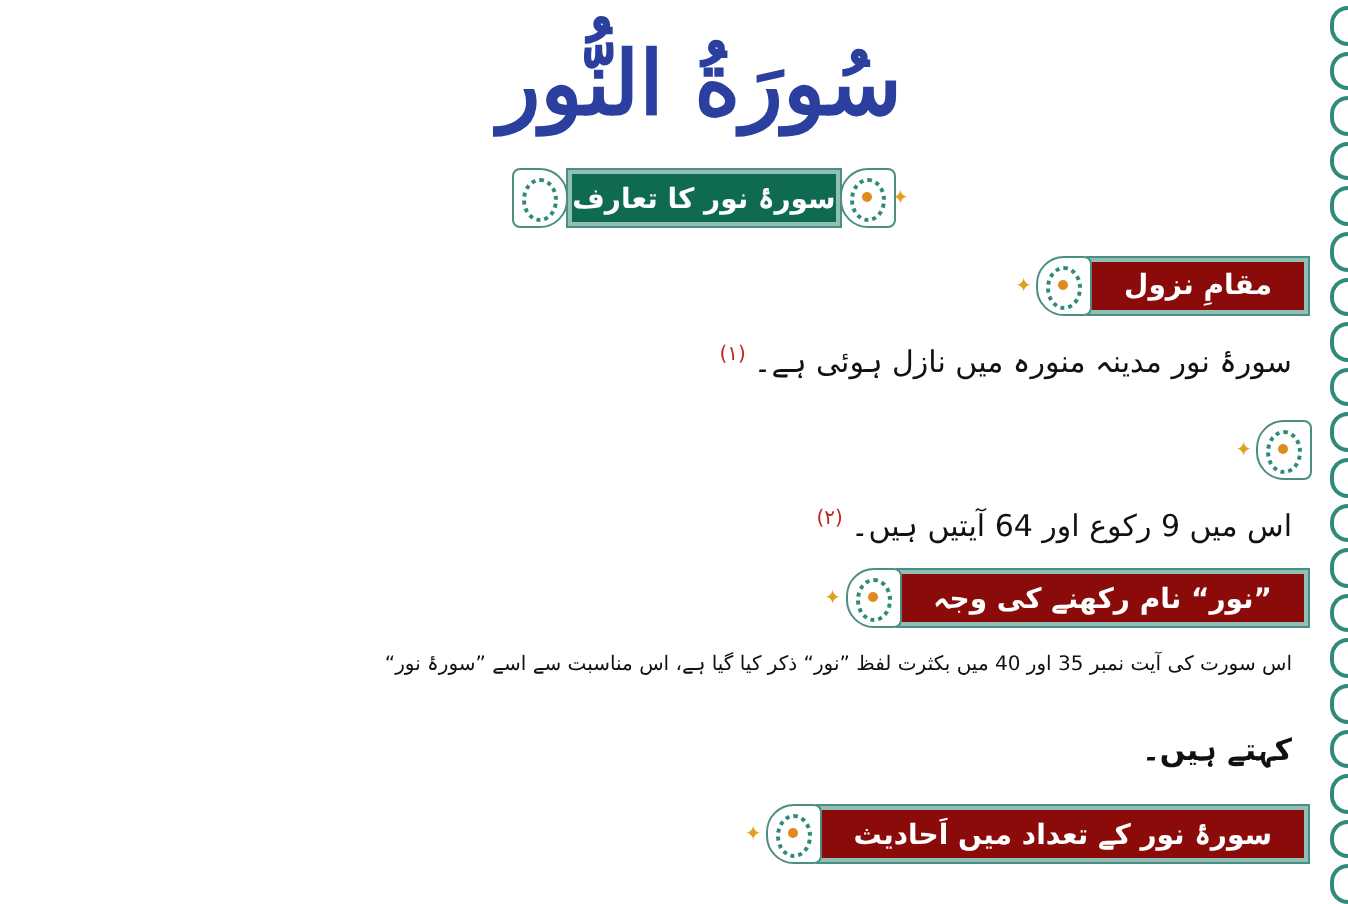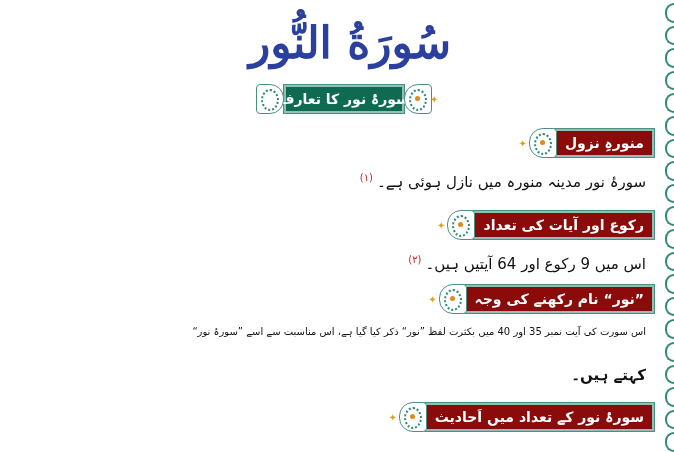--- a/index.html
+++ b/index.html
@@ -61,21 +61,21 @@
 
   
   .banner {
     position: absolute;
     display: flex;
     align-items: center;
     direction: rtl;
   }
   .banner .bar {
     height: 24px;
-    padding: 0 8px;
+    padding: 0 16px;
     display: flex;
     align-items: center;
     color: #fff;
     font-family: "DejaVu Sans", sans-serif;
     font-weight: bold;
     font-size: 14px;
     white-space: nowrap;
     border: 2px solid #8fbfb6;
     box-shadow: 0 0 0 1px #4d8e82;
   }
@@ -177,30 +177,29 @@
   <div class="title">سُورَةُ النُّور</div>
 
   <div class="banner green" style="left:258px; top:84px;">
     <span class="star">✦</span>
     <span class="ornament"></span>
     <div class="bar" style="width:100px; justify-content:center;">سورۂ نور کا تعارف</div>
     <span class="ornament-left"></span>
   </div>
 
   <div class="banner red" style="right:20px; top:128px;">
-    <div class="bar">منورہِ نزول</div>
+    <div class="bar">مقامِ نزول</div>
     <span class="ornament"></span>
     <span class="star">✦</span>
   </div>
   <div class="para" style="right:28px; top:172px;">
     <span>سورۂ نور مدینہ منورہ میں نازل ہوئی ہے۔</span><span class="ref">(۱)</span>
   </div>
 
   <div class="banner red" style="right:20px; top:210px;">
-    <div class="bar">رکوع اور آیات کی تعداد</div>
     <span class="ornament"></span>
     <span class="star">✦</span>
   </div>
   <div class="para" style="right:28px; top:254px;">
     <span>اس میں 9 رکوع اور 64 آیتیں ہیں۔</span><span class="ref">(۲)</span>
   </div>
 
   <div class="banner red" style="right:20px; top:284px;">
     <div class="bar">”نور“ نام رکھنے کی وجہ</div>
     <span class="ornament"></span>

